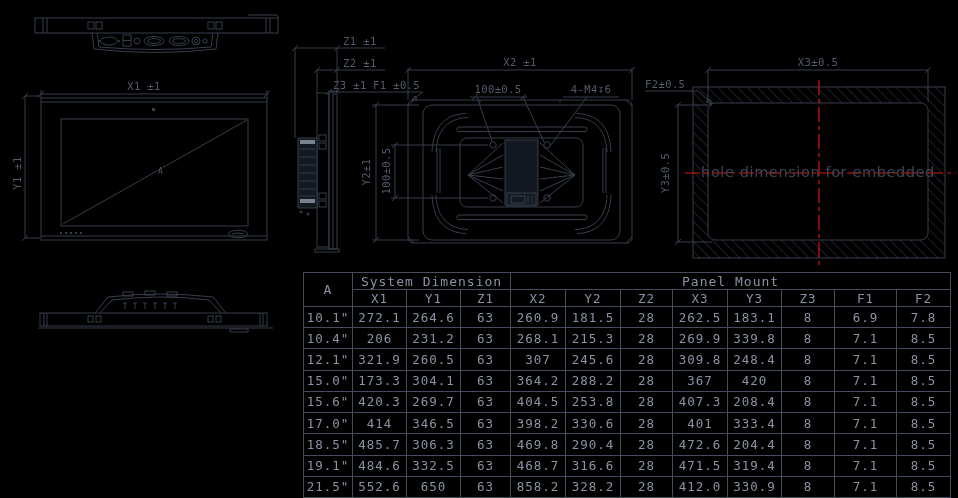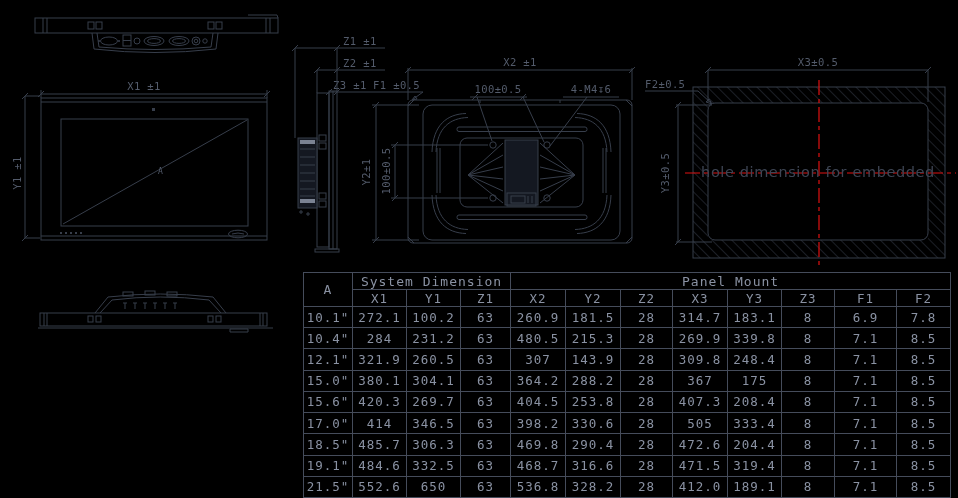--- a/index.html
+++ b/index.html
@@ -247,69 +247,69 @@
           <th>Y3</th>
           <th>Z3</th>
           <th>F1</th>
           <th>F2</th>
         </tr>
     </thead>
     <tbody id="table-body">
         <tr>
           <td>10.1"</td>
           <td>272.1</td>
-          <td>100.2</td>
+          <td>264.6</td>
           <td>63</td>
           <td>260.9</td>
           <td>181.5</td>
           <td>28</td>
-          <td>314.7</td>
+          <td>262.5</td>
           <td>183.1</td>
           <td>8</td>
           <td>6.9</td>
           <td>7.8</td>
         </tr>
         <tr>
           <td>10.4"</td>
-          <td>284</td>
+          <td>206</td>
           <td>231.2</td>
           <td>63</td>
-          <td>480.5</td>
+          <td>268.1</td>
           <td>215.3</td>
           <td>28</td>
           <td>269.9</td>
           <td>339.8</td>
           <td>8</td>
           <td>7.1</td>
           <td>8.5</td>
         </tr>
         <tr>
           <td>12.1"</td>
           <td>321.9</td>
           <td>260.5</td>
           <td>63</td>
           <td>307</td>
-          <td>143.9</td>
+          <td>245.6</td>
           <td>28</td>
           <td>309.8</td>
           <td>248.4</td>
           <td>8</td>
           <td>7.1</td>
           <td>8.5</td>
         </tr>
         <tr>
           <td>15.0"</td>
-          <td>380.1</td>
+          <td>173.3</td>
           <td>304.1</td>
           <td>63</td>
           <td>364.2</td>
           <td>288.2</td>
           <td>28</td>
           <td>367</td>
-          <td>175</td>
+          <td>420</td>
           <td>8</td>
           <td>7.1</td>
           <td>8.5</td>
         </tr>
         <tr>
           <td>15.6"</td>
           <td>420.3</td>
           <td>269.7</td>
           <td>63</td>
           <td>404.5</td>
@@ -322,21 +322,21 @@
           <td>8.5</td>
         </tr>
         <tr>
           <td>17.0"</td>
           <td>414</td>
           <td>346.5</td>
           <td>63</td>
           <td>398.2</td>
           <td>330.6</td>
           <td>28</td>
-          <td>505</td>
+          <td>401</td>
           <td>333.4</td>
           <td>8</td>
           <td>7.1</td>
           <td>8.5</td>
         </tr>
         <tr>
           <td>18.5"</td>
           <td>485.7</td>
           <td>306.3</td>
           <td>63</td>
@@ -361,25 +361,25 @@
           <td>319.4</td>
           <td>8</td>
           <td>7.1</td>
           <td>8.5</td>
         </tr>
         <tr>
           <td>21.5"</td>
           <td>552.6</td>
           <td>650</td>
           <td>63</td>
-          <td>536.8</td>
+          <td>858.2</td>
           <td>328.2</td>
           <td>28</td>
           <td>412.0</td>
-          <td>189.1</td>
+          <td>330.9</td>
           <td>8</td>
           <td>7.1</td>
           <td>8.5</td>
         </tr>
       </tbody>
   </table>
 
 </div>
 
 </body></html>

